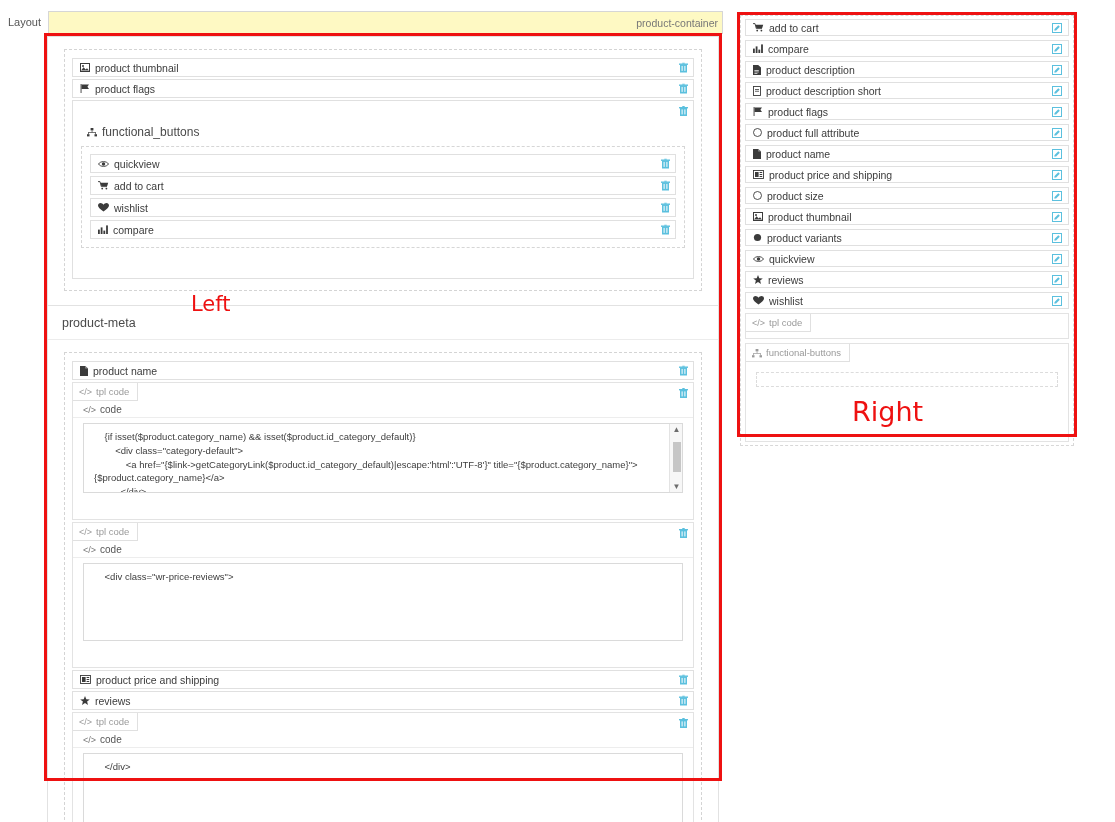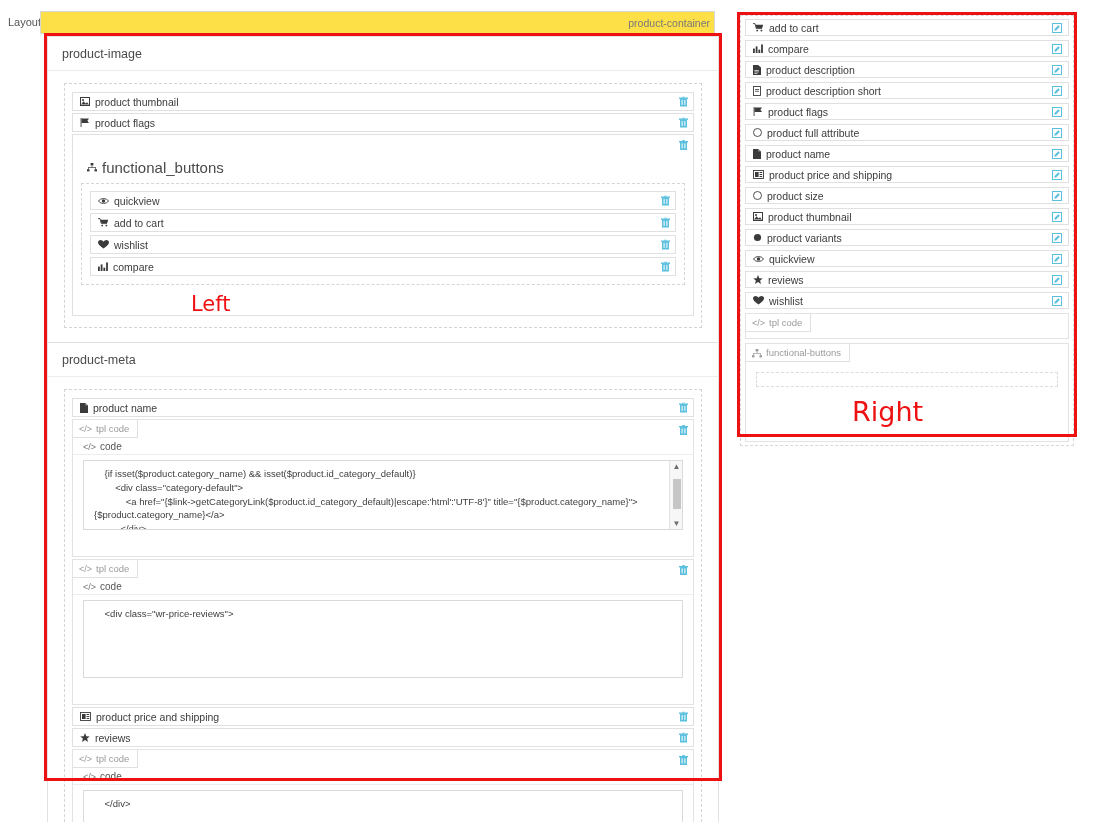--- a/index.html
+++ b/index.html
@@ -13,24 +13,24 @@
     overflow: hidden;
   }
   #root { position: relative; width: 995px; height: 822px; }
 
   
   .layout-label {
     position: absolute; left: 8px; top: 16px;
     font-size: 11px; color: #555;
   }
   .container-field {
-    position: absolute; left: 40px; top: 11px;
+    position: absolute; left: 48px; top: 11px;
     width: 675px; height: 23px;
     border: 1px solid #d6d6d6;
-    background: #fde047;
+    background: #fef9c3;
   }
   .container-tag {
     position: absolute; right: 4px; top: 5px;
     font-size: 10.5px; color: #777;
   }
 
   
   .redframe {
     position: absolute;
     border: 3px solid #ee1111;
@@ -100,21 +100,21 @@
 
   
   .group-block {
     position: relative;
     border: 1px solid #e0e0e0;
     background: #fff;
     padding: 8px 8px 8px 8px;
     margin-bottom: 2px;
   }
   .group-title {
-    font-size: 15px; color: #4a4a4a;
+    font-size: 12px; color: #4a4a4a;
     padding: 16px 0 7px 6px;
     display: flex; align-items: center;
   }
   .group-title .ic { margin-right: 5px; }
   .group-inner {
     border: 1px dashed #d6d6d6;
     padding: 7px 8px 8px 8px;
   }
   .group-inner .wrow { margin-bottom: 3px; }
   .group-inner .wrow:last-child { margin-bottom: 0; }
@@ -249,21 +249,20 @@
 <div id="root">
 
   <div class="layout-label">Layout</div>
   <div class="container-field">
     <span class="container-tag">product-container</span>
   </div>
 
   <div class="left-col">
 
     <div class="hook-panel">
-      <div class="hook-head">product-image</div>
       <div class="hook-body">
         <div class="dashed-zone">
 
           <div class="wrow">
             <span class="ic">
               <svg width="10" height="9" viewBox="0 0 10 9">
                   <rect x="0.5" y="0.5" width="9" height="8" fill="none" stroke="#3b3b3b"></rect>
                   <circle cx="3" cy="3" r="1" fill="#3b3b3b"></circle>
                   <path d="M1 7.5 L3.6 4.2 L5.6 6.4 L7 5.2 L9 7.5 Z" fill="#3b3b3b"></path>
                 </svg>

